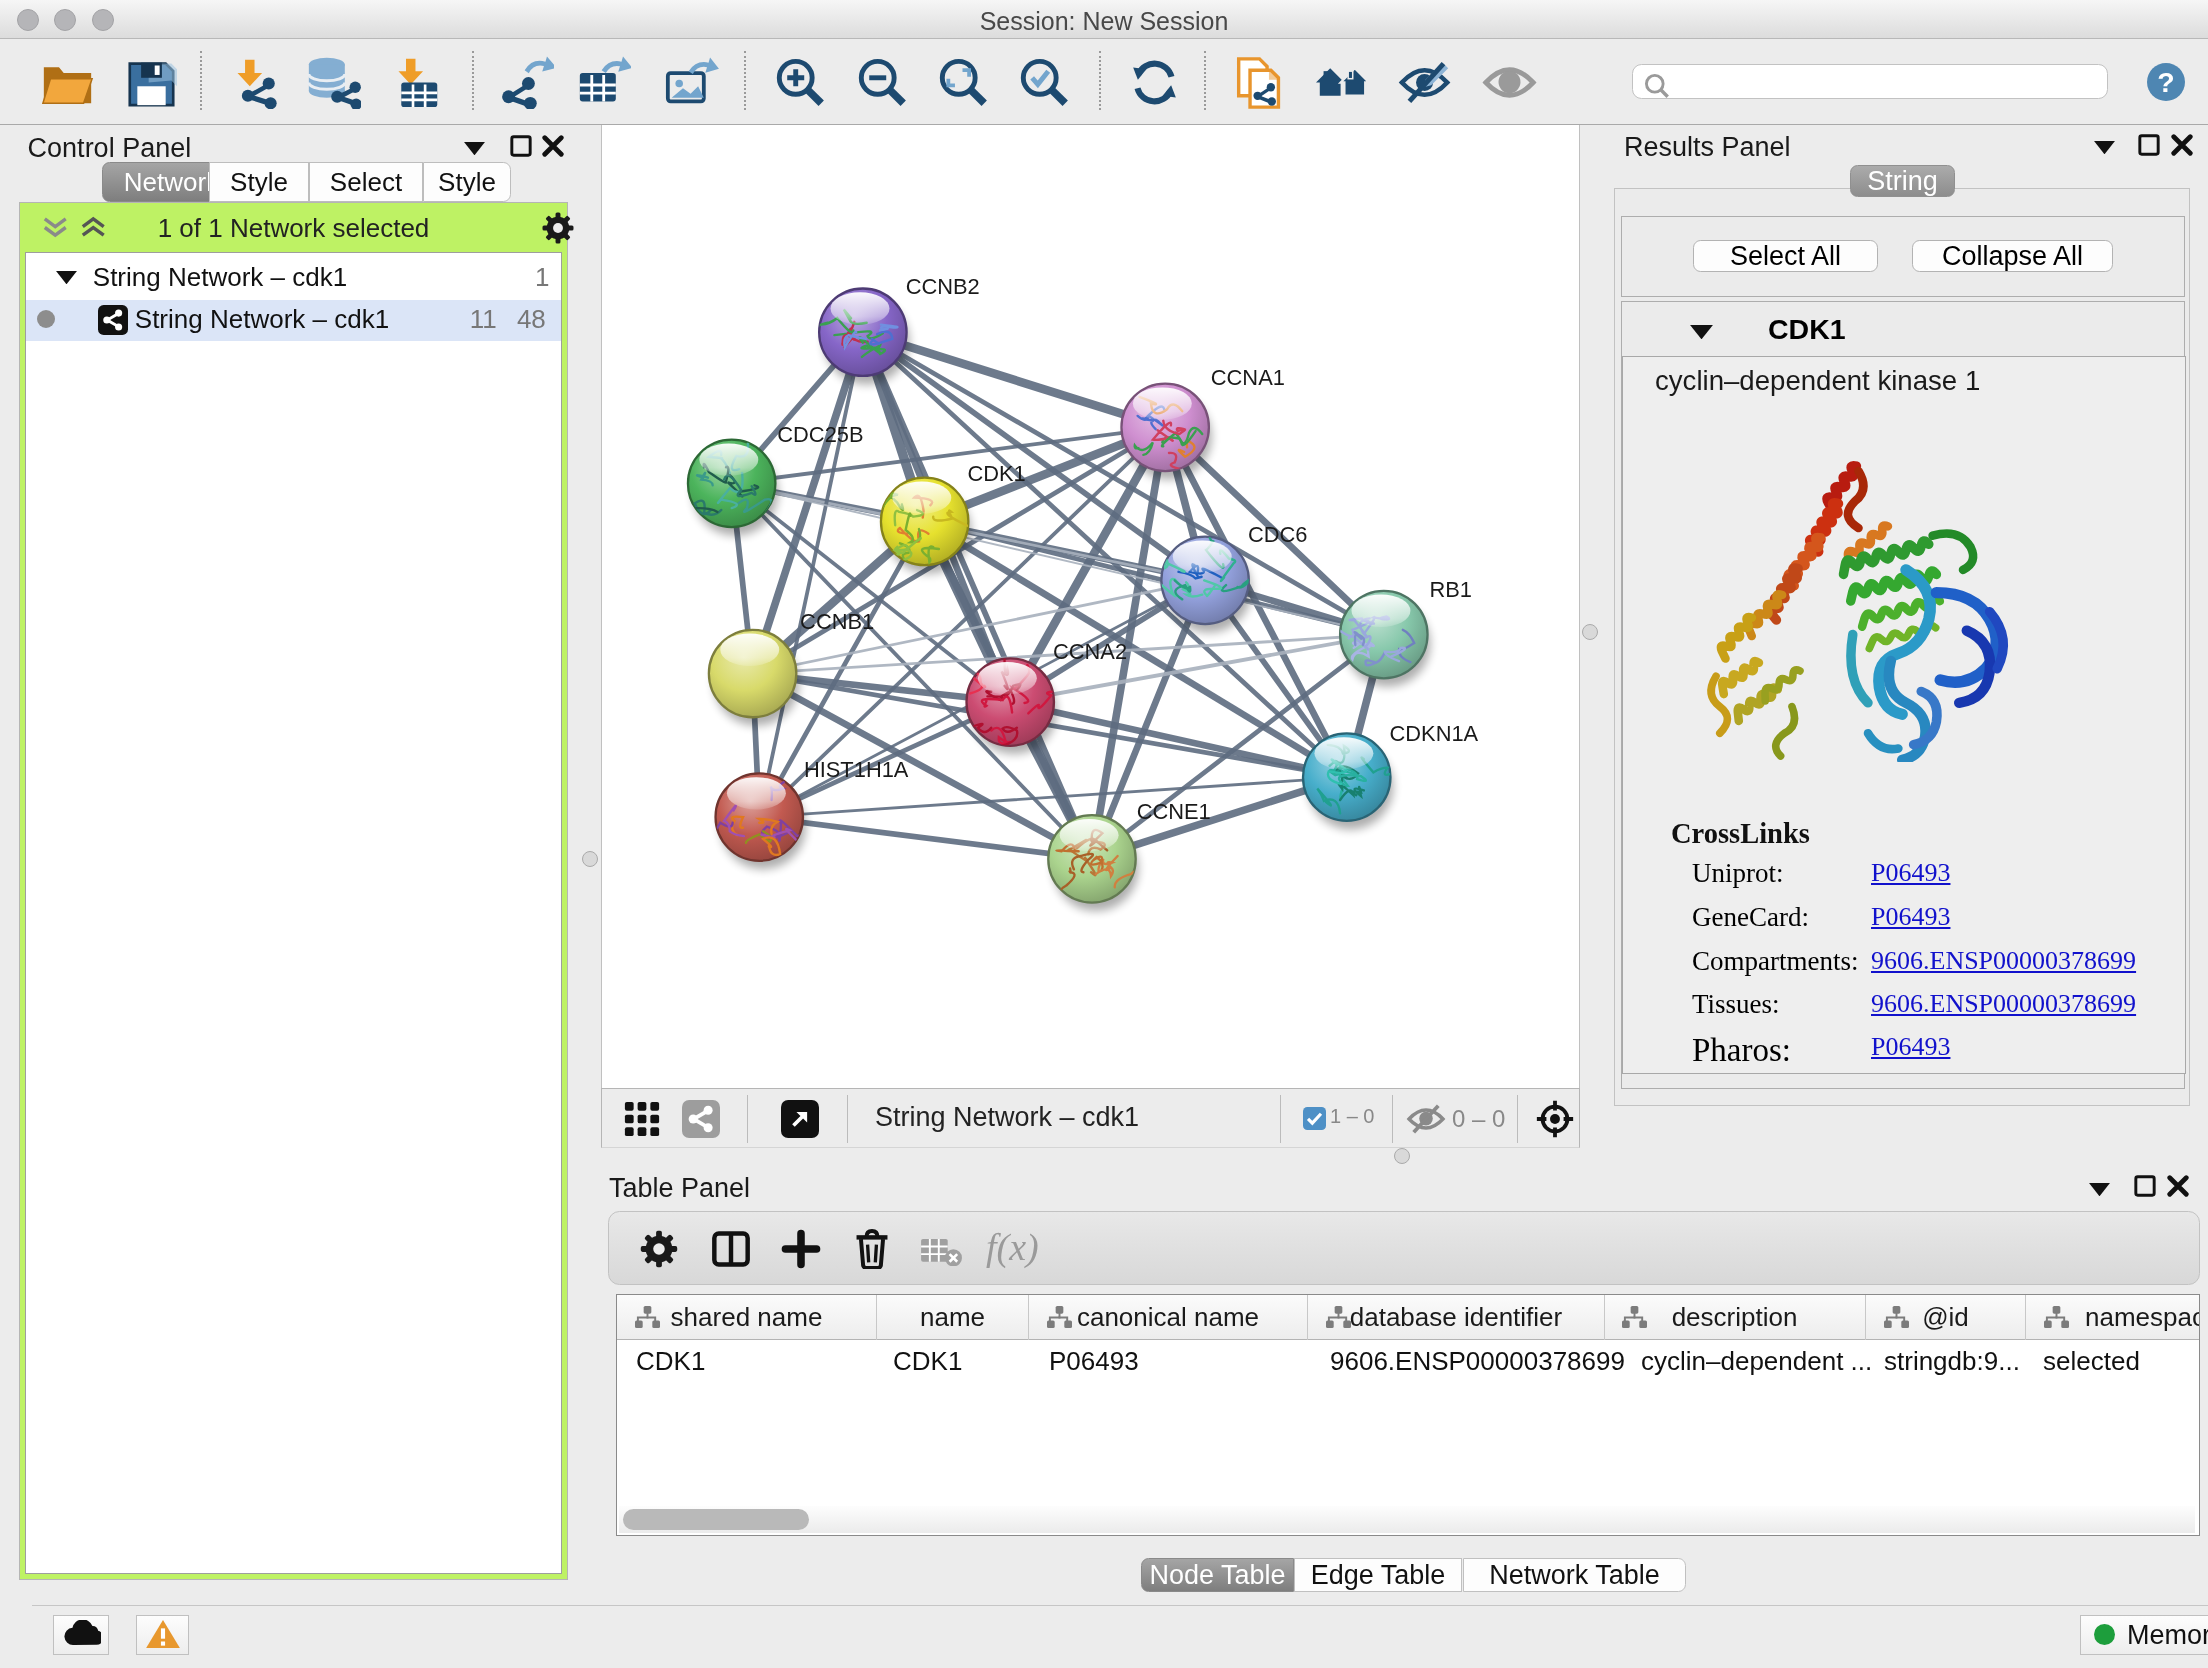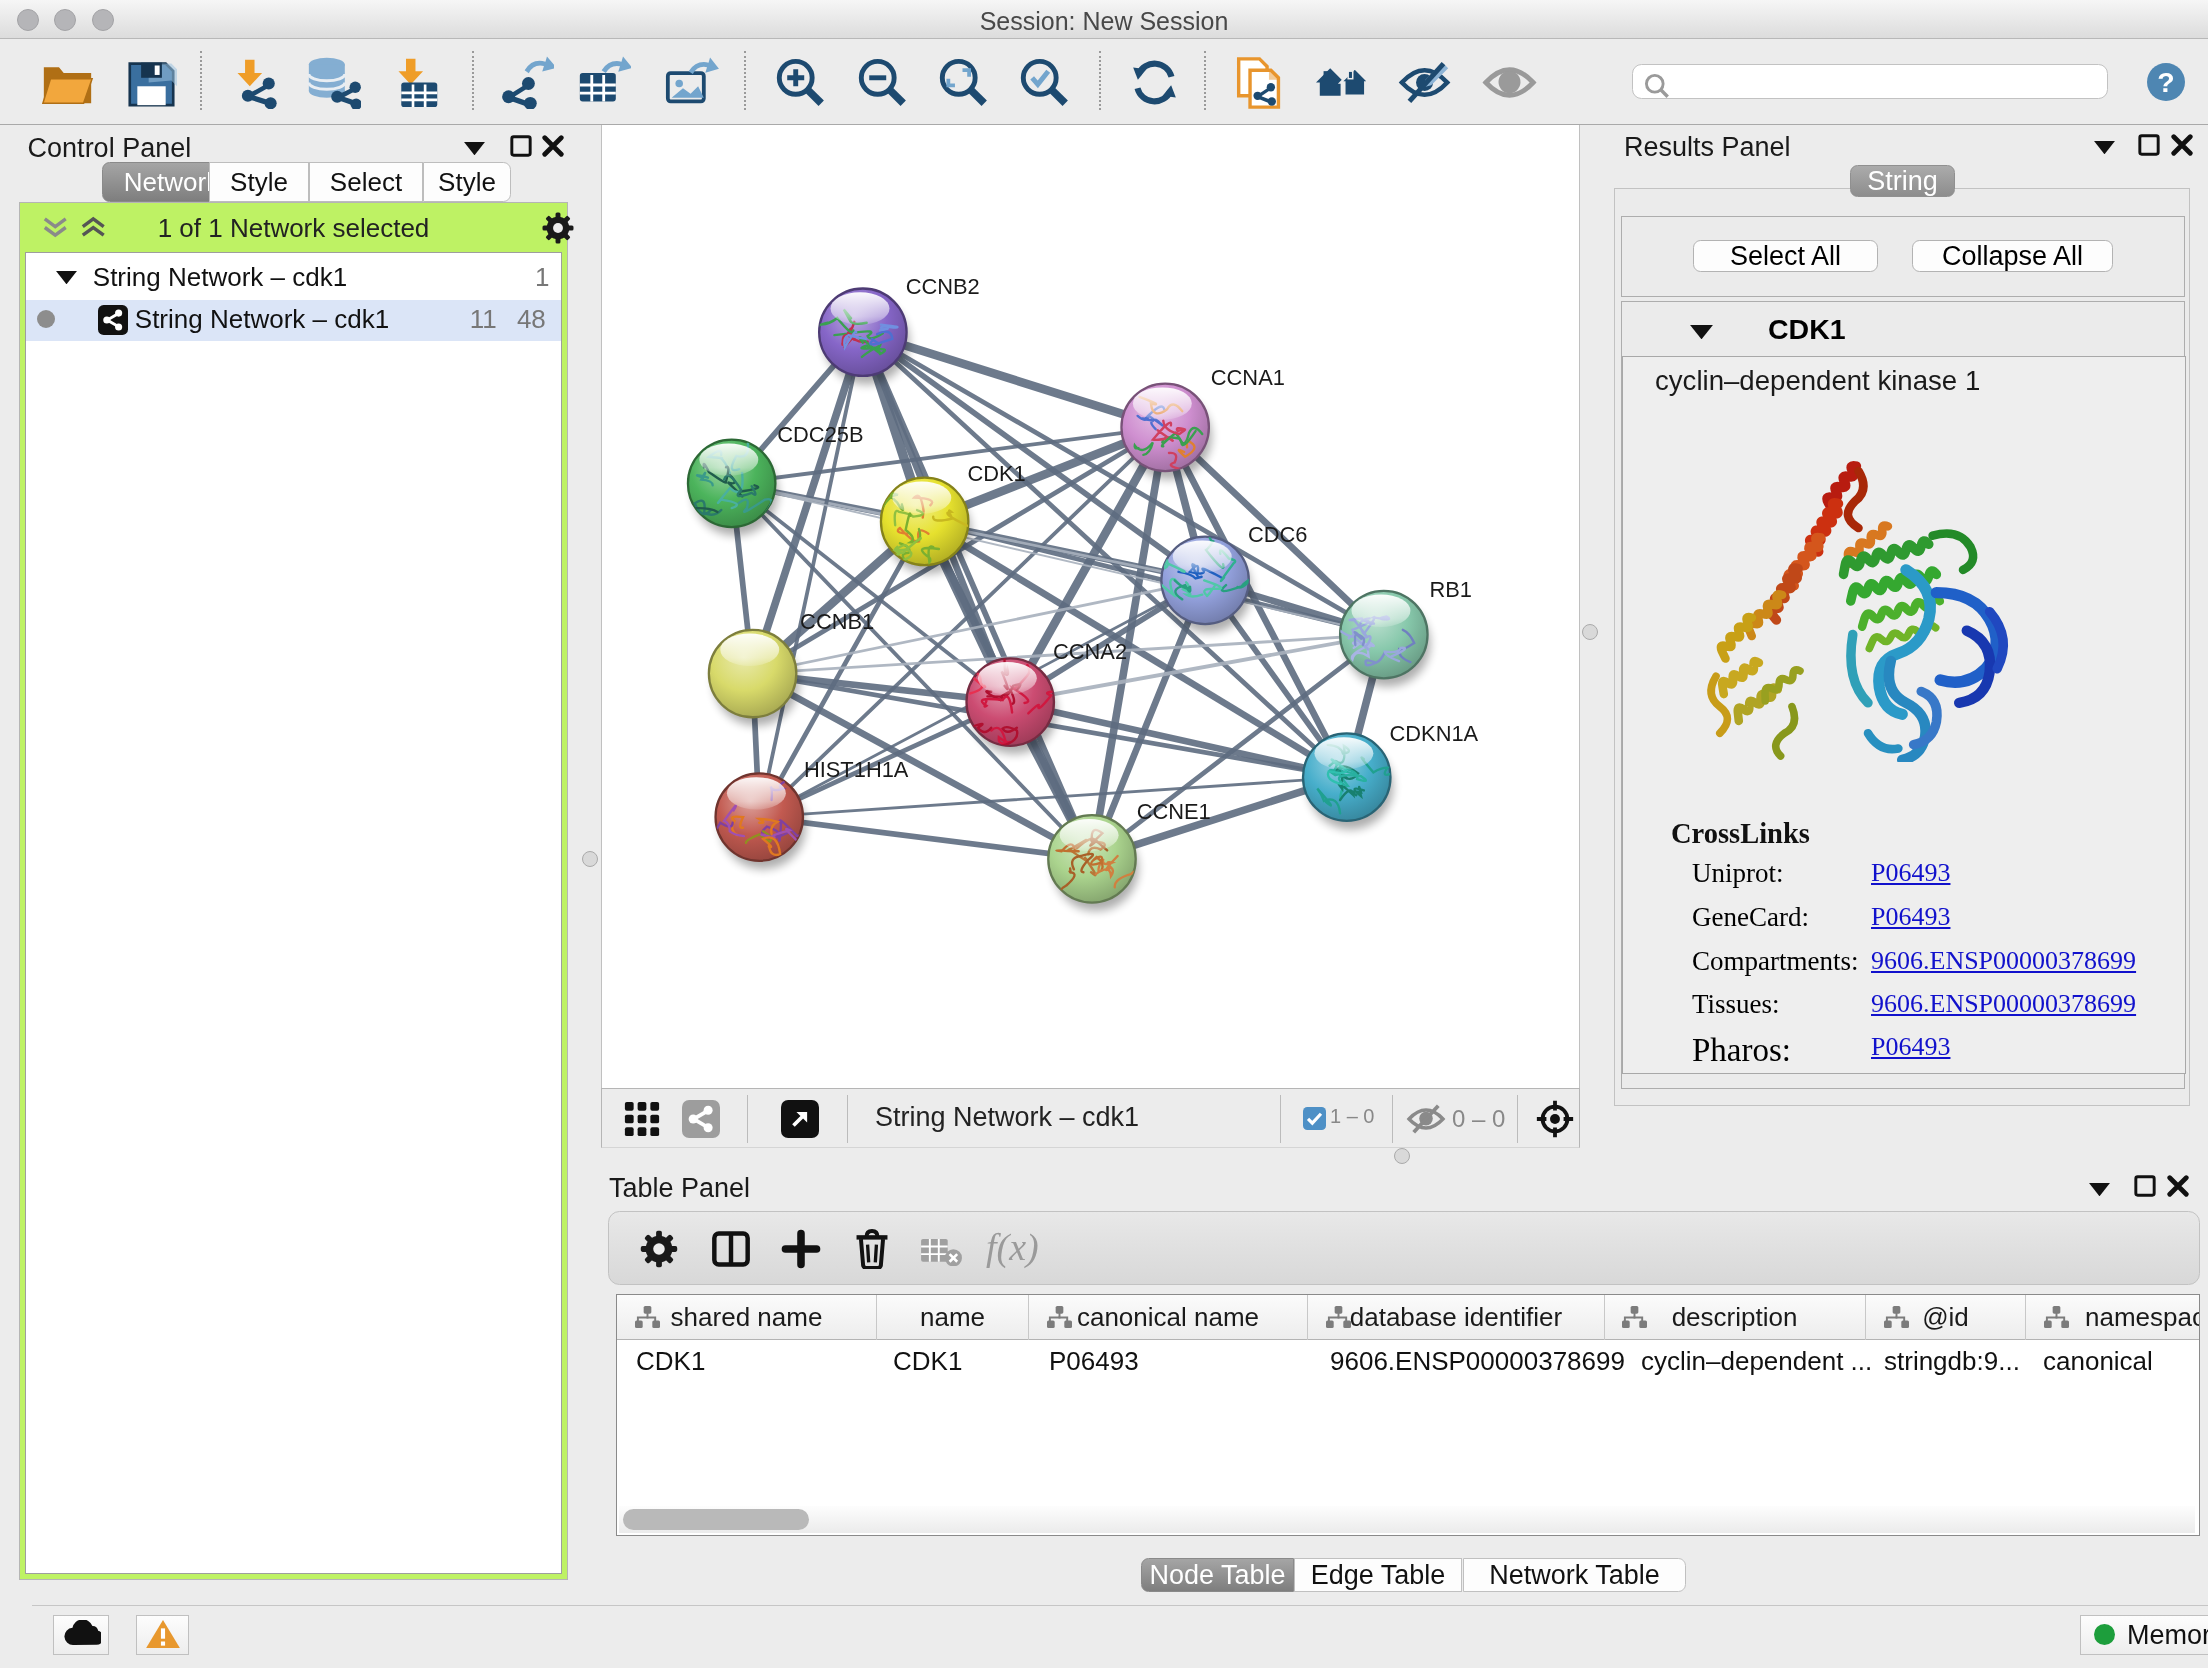--- a/index.html
+++ b/index.html
@@ -909,21 +909,21 @@
             </svg>
             <div class="thlabel" style="text-align:left;padding-left:59px">namespac</div>
           </div>
     </div>
     <div class="tdcell" style="left:19px">CDK1</div>
     <div class="tdcell" style="left:276px">CDK1</div>
     <div class="tdcell" style="left:432px">P06493</div>
     <div class="tdcell" style="left:713px">9606.ENSP00000378699</div>
     <div class="tdcell" style="left:1024px">cyclin–dependent ...</div>
     <div class="tdcell" style="left:1267px">stringdb:9...</div>
-    <div class="tdcell" style="left:1426px">canonical</div>
+    <div class="tdcell" style="left:1426px">selected</div>
     <div id="hscroll">
           <div id="hthumb"></div>
         </div>
   </div>
 </div>
 
 <div class="btab btabsel" style="left:1141px;width:153px;line-height:32px;border-radius:7.6px 0 0 7.6px">Node Table</div>
 <div class="btab" style="left:1294px;width:168px;line-height:32px">Edge Table</div>
 <div class="btab" style="left:1463px;width:223px;line-height:32px;border-radius:0 7.6px 7.6px 0">Network Table</div>
 

